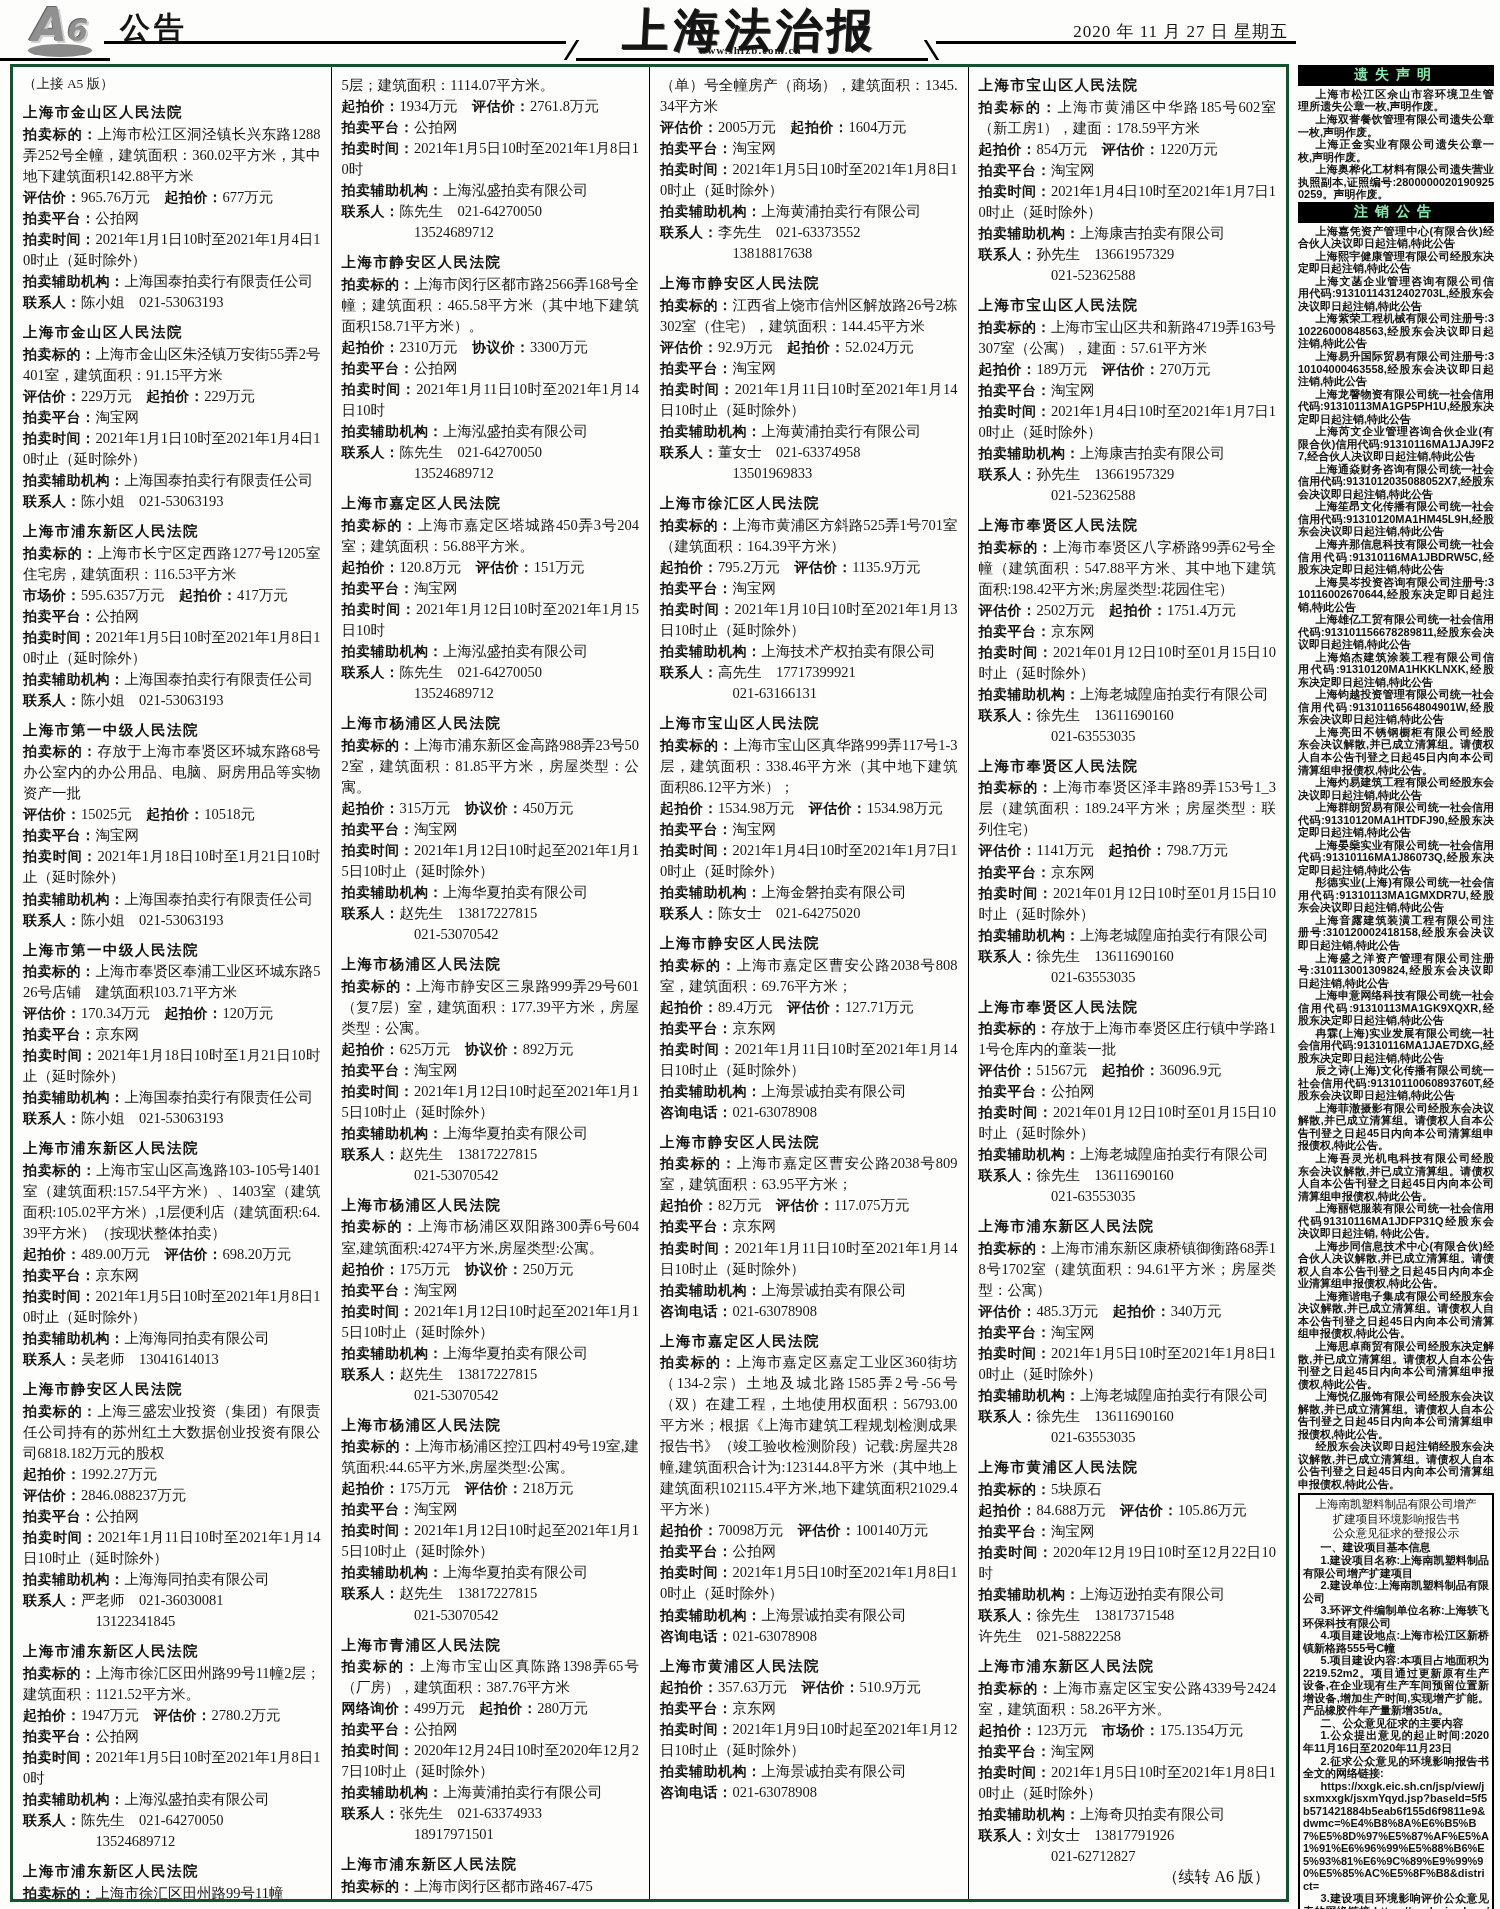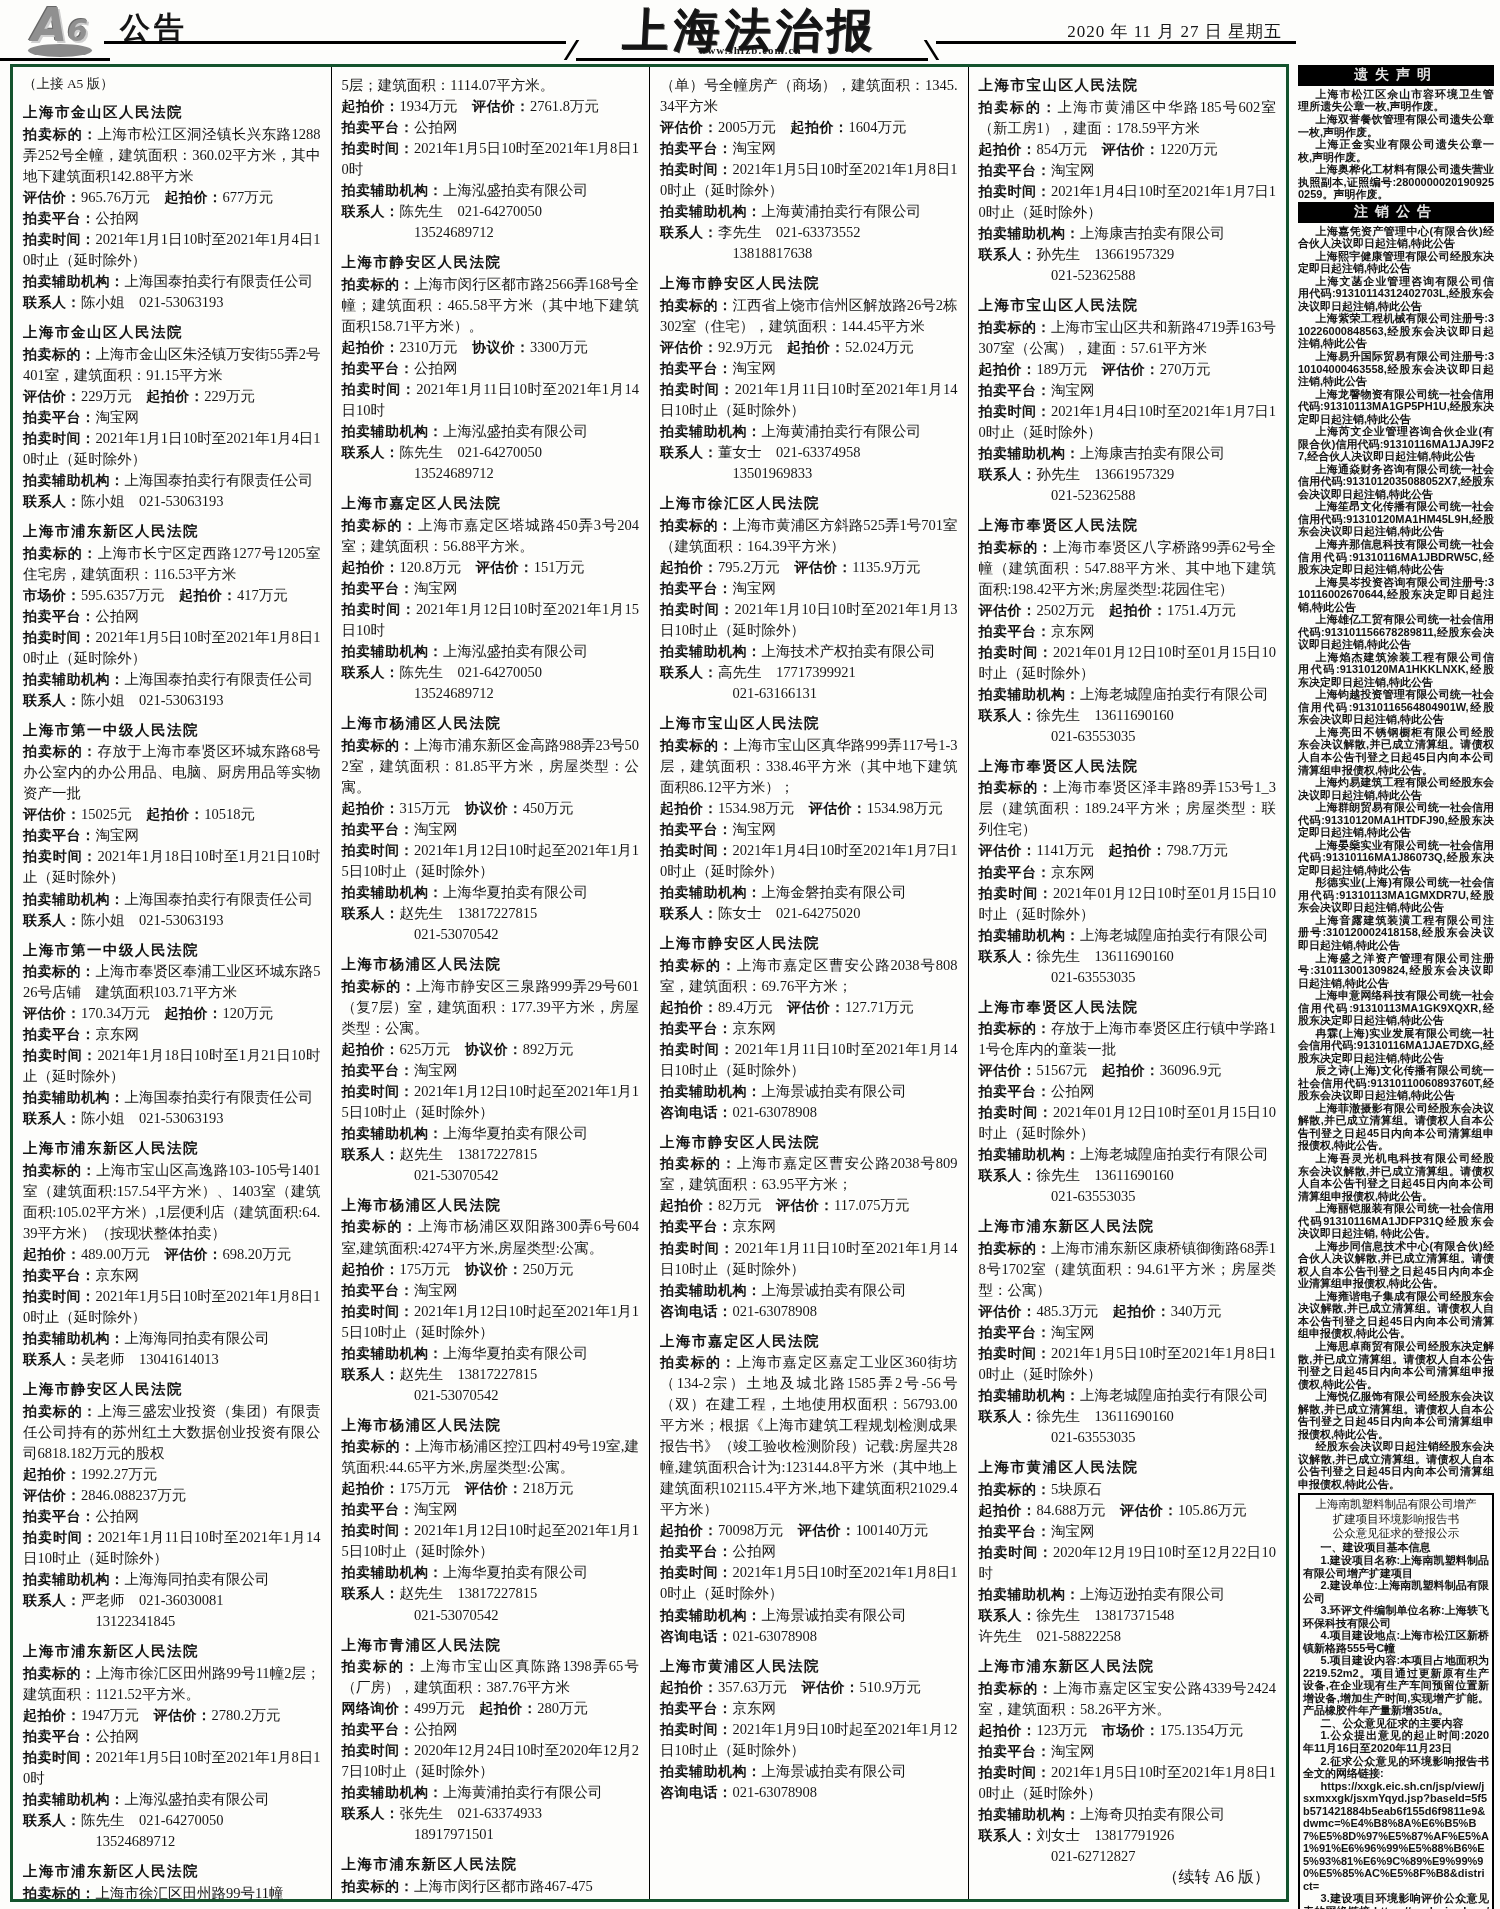--- a/index.html
+++ b/index.html
@@ -12,21 +12,21 @@
           font-size:46px;line-height:1;color:#909090;text-shadow:2px 2px 0 #cfcfcf, -1px -1px 0 #666;}
   .pageno small{font-size:30px;}
   .pageno-ellipse{width:64px;height:13px;background:#8a8a8a;border-radius:50%;margin:-4px auto 0;}
   .section-title{position:absolute;left:120px;top:8px;font-size:30px;font-weight:bold;
                  font-family:"Liberation Sans","DejaVu Sans",sans-serif;letter-spacing:4px;}
   .masthead{position:absolute;left:50%;top:0;transform:translateX(-50%) skewX(-3deg);
             font-size:46px;font-weight:900;letter-spacing:5px;white-space:nowrap;
             text-shadow:1px 1px 0 #333;}
   .website{position:absolute;left:50%;top:44px;transform:translateX(-50%);
            font-size:11px;font-weight:bold;letter-spacing:1px;}
-  .dateline{position:absolute;right:218px;top:20px;font-size:17px;letter-spacing:1px;}
+  .dateline{position:absolute;right:212px;top:20px;font-size:17px;letter-spacing:1px;}
   .rule-l{position:absolute;top:41px;left:104px;width:462px;border-top:3px solid #000;}
   .rule-r{position:absolute;top:41px;left:936px;width:360px;border-top:3px solid #000;}
   .rule-b{position:absolute;top:58px;left:576px;width:352px;border-top:3px solid #000;}
   .slant{position:absolute;width:3px;height:20px;background:#000;top:40px;}
   .slant.sl{left:570px;transform:skewX(-32deg);}
   .slant.sr{left:930px;transform:skewX(32deg);}
   .rule-far-left{position:absolute;top:58px;left:0px;width:110px;border-top:3px solid #000;}
   
   .main{display:flex;margin:4px 6px 0 10px;gap:9px;}
   .auction-box{border:3px solid #14532d;display:flex;width:1288px;height:1838px;
@@ -36,21 +36,21 @@
   .entry{margin-bottom:9px;}
   .court{font-weight:bold;font-size:14.5px;letter-spacing:1.5px;line-height:1.5;
          font-family:"Liberation Sans","DejaVu Sans",sans-serif;}
   .row{margin:0;font-size:14.5px;line-height:1.45;text-align:justify;word-break:break-all;}
   .row b{font-family:"Liberation Sans","DejaVu Sans",sans-serif;font-size:14px;letter-spacing:.5px;}
   .contnote{text-align:right;font-size:16px;padding-right:6px;}
   .leadnote{font-size:13.5px;}
   
   .notice-col{width:196px;flex:none;font-family:"Liberation Sans","DejaVu Sans",sans-serif;
               font-size:11px;line-height:1.14;overflow:hidden;}
-  .sec-head{background:#000;color:#e5e5e5;text-align:center;font-weight:bold;font-size:14px;
+  .sec-head{background:#000;color:#86efac;text-align:center;font-weight:bold;font-size:14px;
             letter-spacing:7px;padding:2px 0 3px;margin:1px 0 2px;}
   .notice-col p{margin:0;text-indent:1.6em;text-align:justify;word-break:break-all;font-weight:bold;}
   .notice-col p b{letter-spacing:.2px;}
   .env-box{border:2px solid #000;margin-top:3px;padding:2px 3px 3px;}
   .env-title{font-weight:normal;text-align:center;font-size:11.5px;line-height:1.25;margin-bottom:1px;}
   .env-line{margin:0;text-align:justify;word-break:break-all;text-indent:0;}
 </style>
 </head>
 <body>
 

